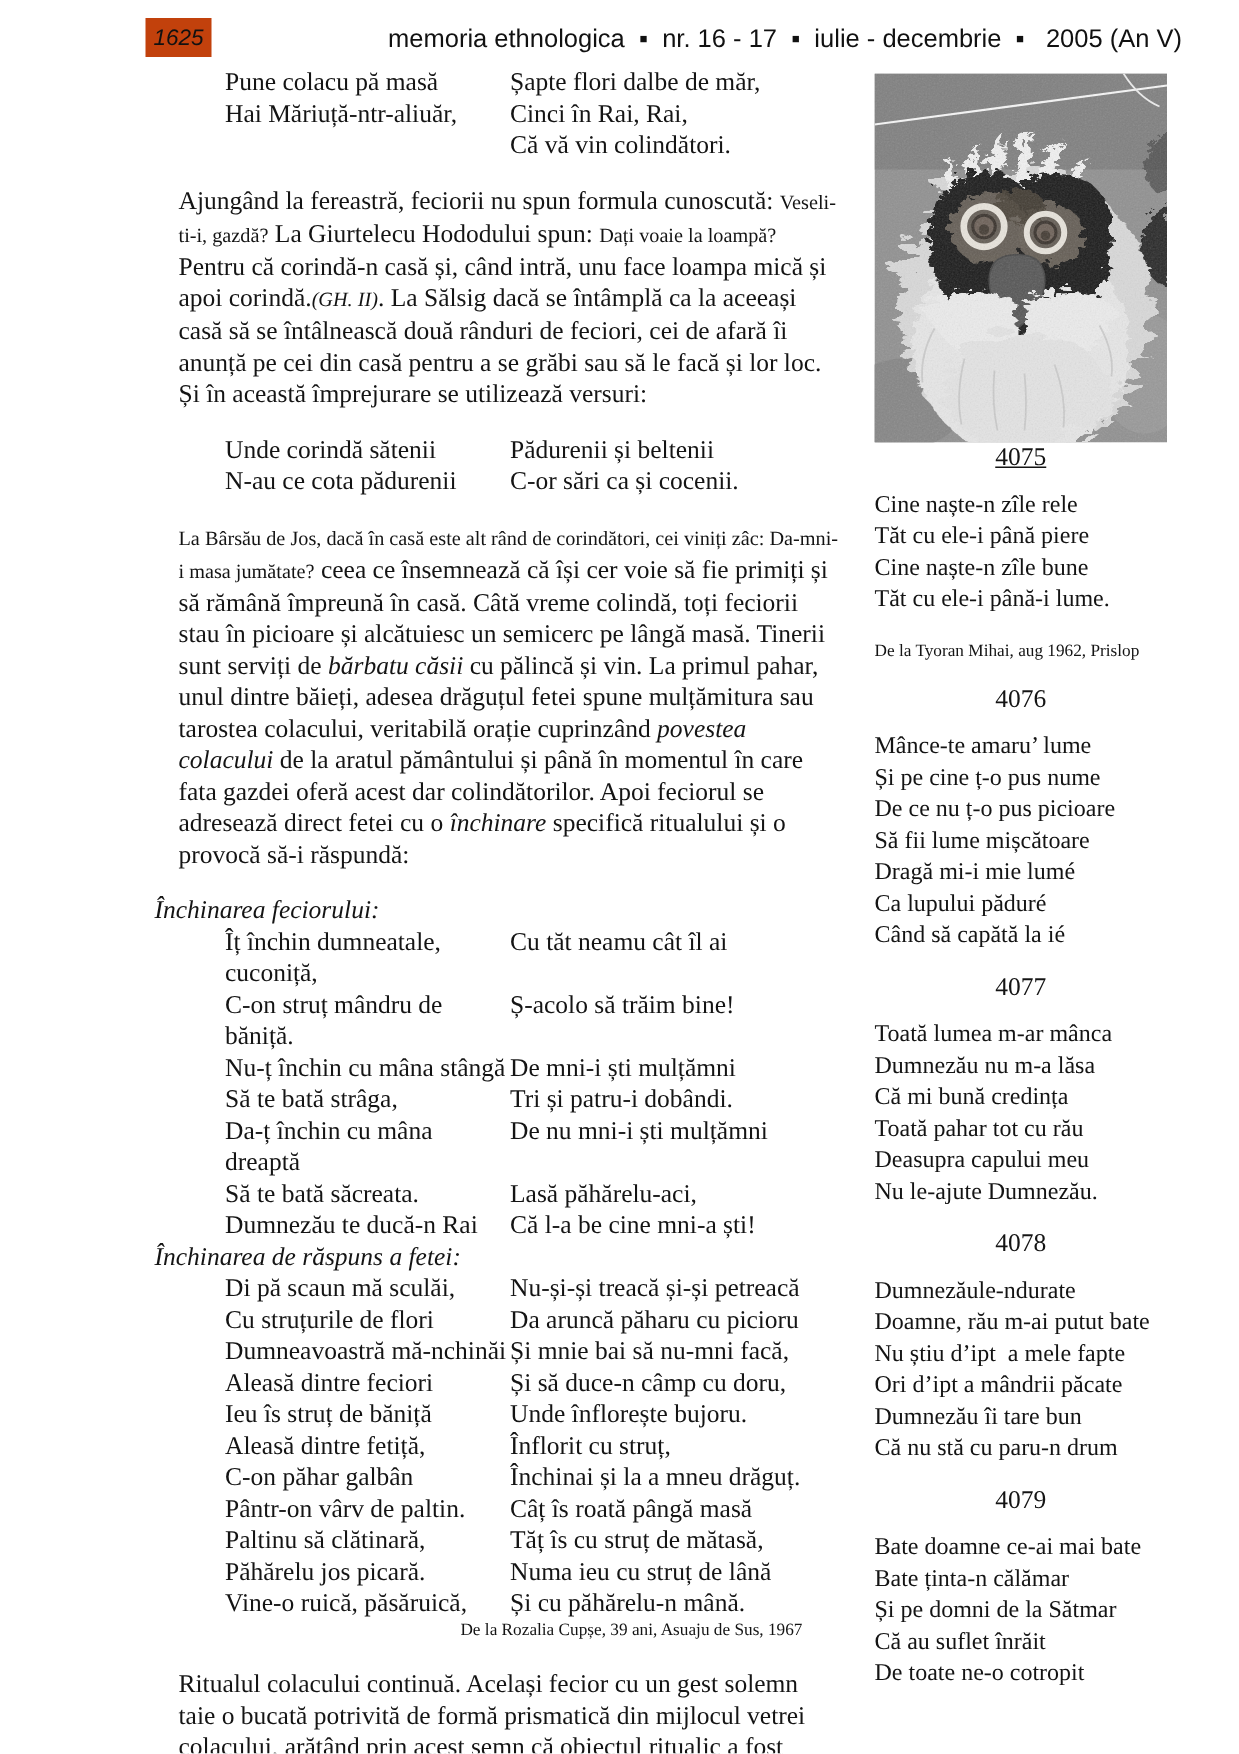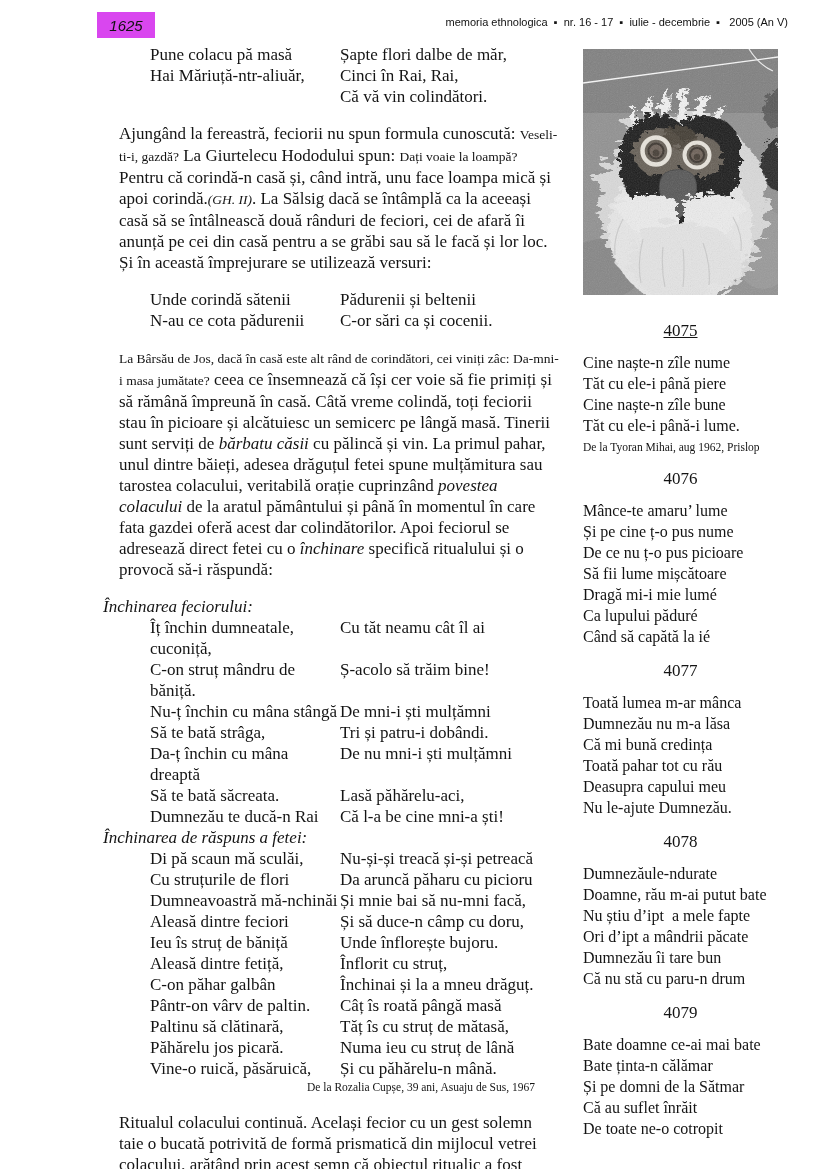--- a/index.html
+++ b/index.html
@@ -1,46 +1,46 @@
 <!DOCTYPE html>
 <html><head>
 <meta charset="utf-8">
 <style>
   html,body{margin:0;padding:0;background:#ffffff;}
   .page{position:relative;width:826px;height:1169px;background:#ffffff;
         font-family:"Liberation Serif",serif;color:#141414;overflow:hidden;}
 
   
-  .pagenum-box{position:absolute;left:97px;top:12px;width:58px;height:26px;background:#d946ef;
+  .pagenum-box{position:absolute;left:97px;top:12px;width:44px;height:26px;background:#c2410c;
         display:flex;align-items:center;justify-content:center;
         font-family:"Liberation Sans",sans-serif;font-style:italic;font-size:15px;color:#111;}
   .journal-line{position:absolute;top:16px;right:38px;
-        font-family:"Liberation Sans",sans-serif;font-size:11px;color:#111;white-space:pre;}
+        font-family:"Liberation Sans",sans-serif;font-size:17px;color:#111;white-space:pre;}
 
   
   .main-col{position:absolute;left:103px;top:44px;width:472px;font-size:17px;line-height:21px;}
   .para{margin:16px;text-align:left;}
   .seg-n{}
   .seg-i{font-style:italic;}
   .seg-sm{font-size:13.5px;}
   .seg-smi{font-size:13.5px;font-style:italic;}
   .verse-block{padding-left:47px;}
   .verse-row{display:flex;}
   .verse-row .vl{width:190px;flex:none;}
   .verse-row .vr{flex:1;}
   .vheading{font-style:italic;}
   .attr-line{text-align:right;padding-right:40px;font-size:11.5px;line-height:17px;}
 
   
   .side-col{position:absolute;left:583px;top:49px;width:195px;}
   .photo{display:block;width:195px;height:246px;}
   .poem-number{text-align:center;font-size:17px;margin:14px 0 11px 0;}
-  .poem:first-of-type .poem-number{margin-top:26px;text-decoration:underline;}
+  .poem:first-of-type .poem-number{margin-top:0;text-decoration:underline;}
   .poem-line{font-size:16px;line-height:21px;white-space:pre-wrap;}
-  .poem-attr{font-size:11.5px;line-height:15px;margin-top:4px;}
+  .poem-attr{font-size:11.5px;line-height:15px;margin-top:17px;}
 </style>
 </head>
 <body>
 
 <div class="page">
 
   <div class="pagenum-box">
     <span>1625</span>
   </div>
   <div class="journal-line">memoria ethnologica  ▪  nr. 16 - 17  ▪  iulie - decembrie  ▪   2005 (An V)</div>
@@ -220,21 +220,21 @@
         <path d="M120,194 q8,22 6,42"></path>
         <path d="M40,170 q-10,18 -8,36"></path>
         <path d="M150,168 q10,18 8,34"></path>
       </g>
       <rect width="195" height="246" filter="url(#noiseF)" opacity="0.20"></rect>
     </svg>
 
     <div>
         <div class="poem">
           <div class="poem-number">4075</div>
-          <div class="poem-line">Cine naște-n zîle nume</div>
+          <div class="poem-line">Cine naște-n zîle rele</div>
           <div class="poem-line">Tăt cu ele-i până piere</div>
           <div class="poem-line">Cine naște-n zîle bune</div>
           <div class="poem-line">Tăt cu ele-i până-i lume.</div>
           <div class="poem-attr">De la Tyoran Mihai, aug 1962, Prislop</div>
         </div>
         <div class="poem">
           <div class="poem-number">4076</div>
           <div class="poem-line">Mânce-te amaru’ lume</div>
           <div class="poem-line">Și pe cine ț-o pus nume</div>
           <div class="poem-line">De ce nu ț-o pus picioare</div>

